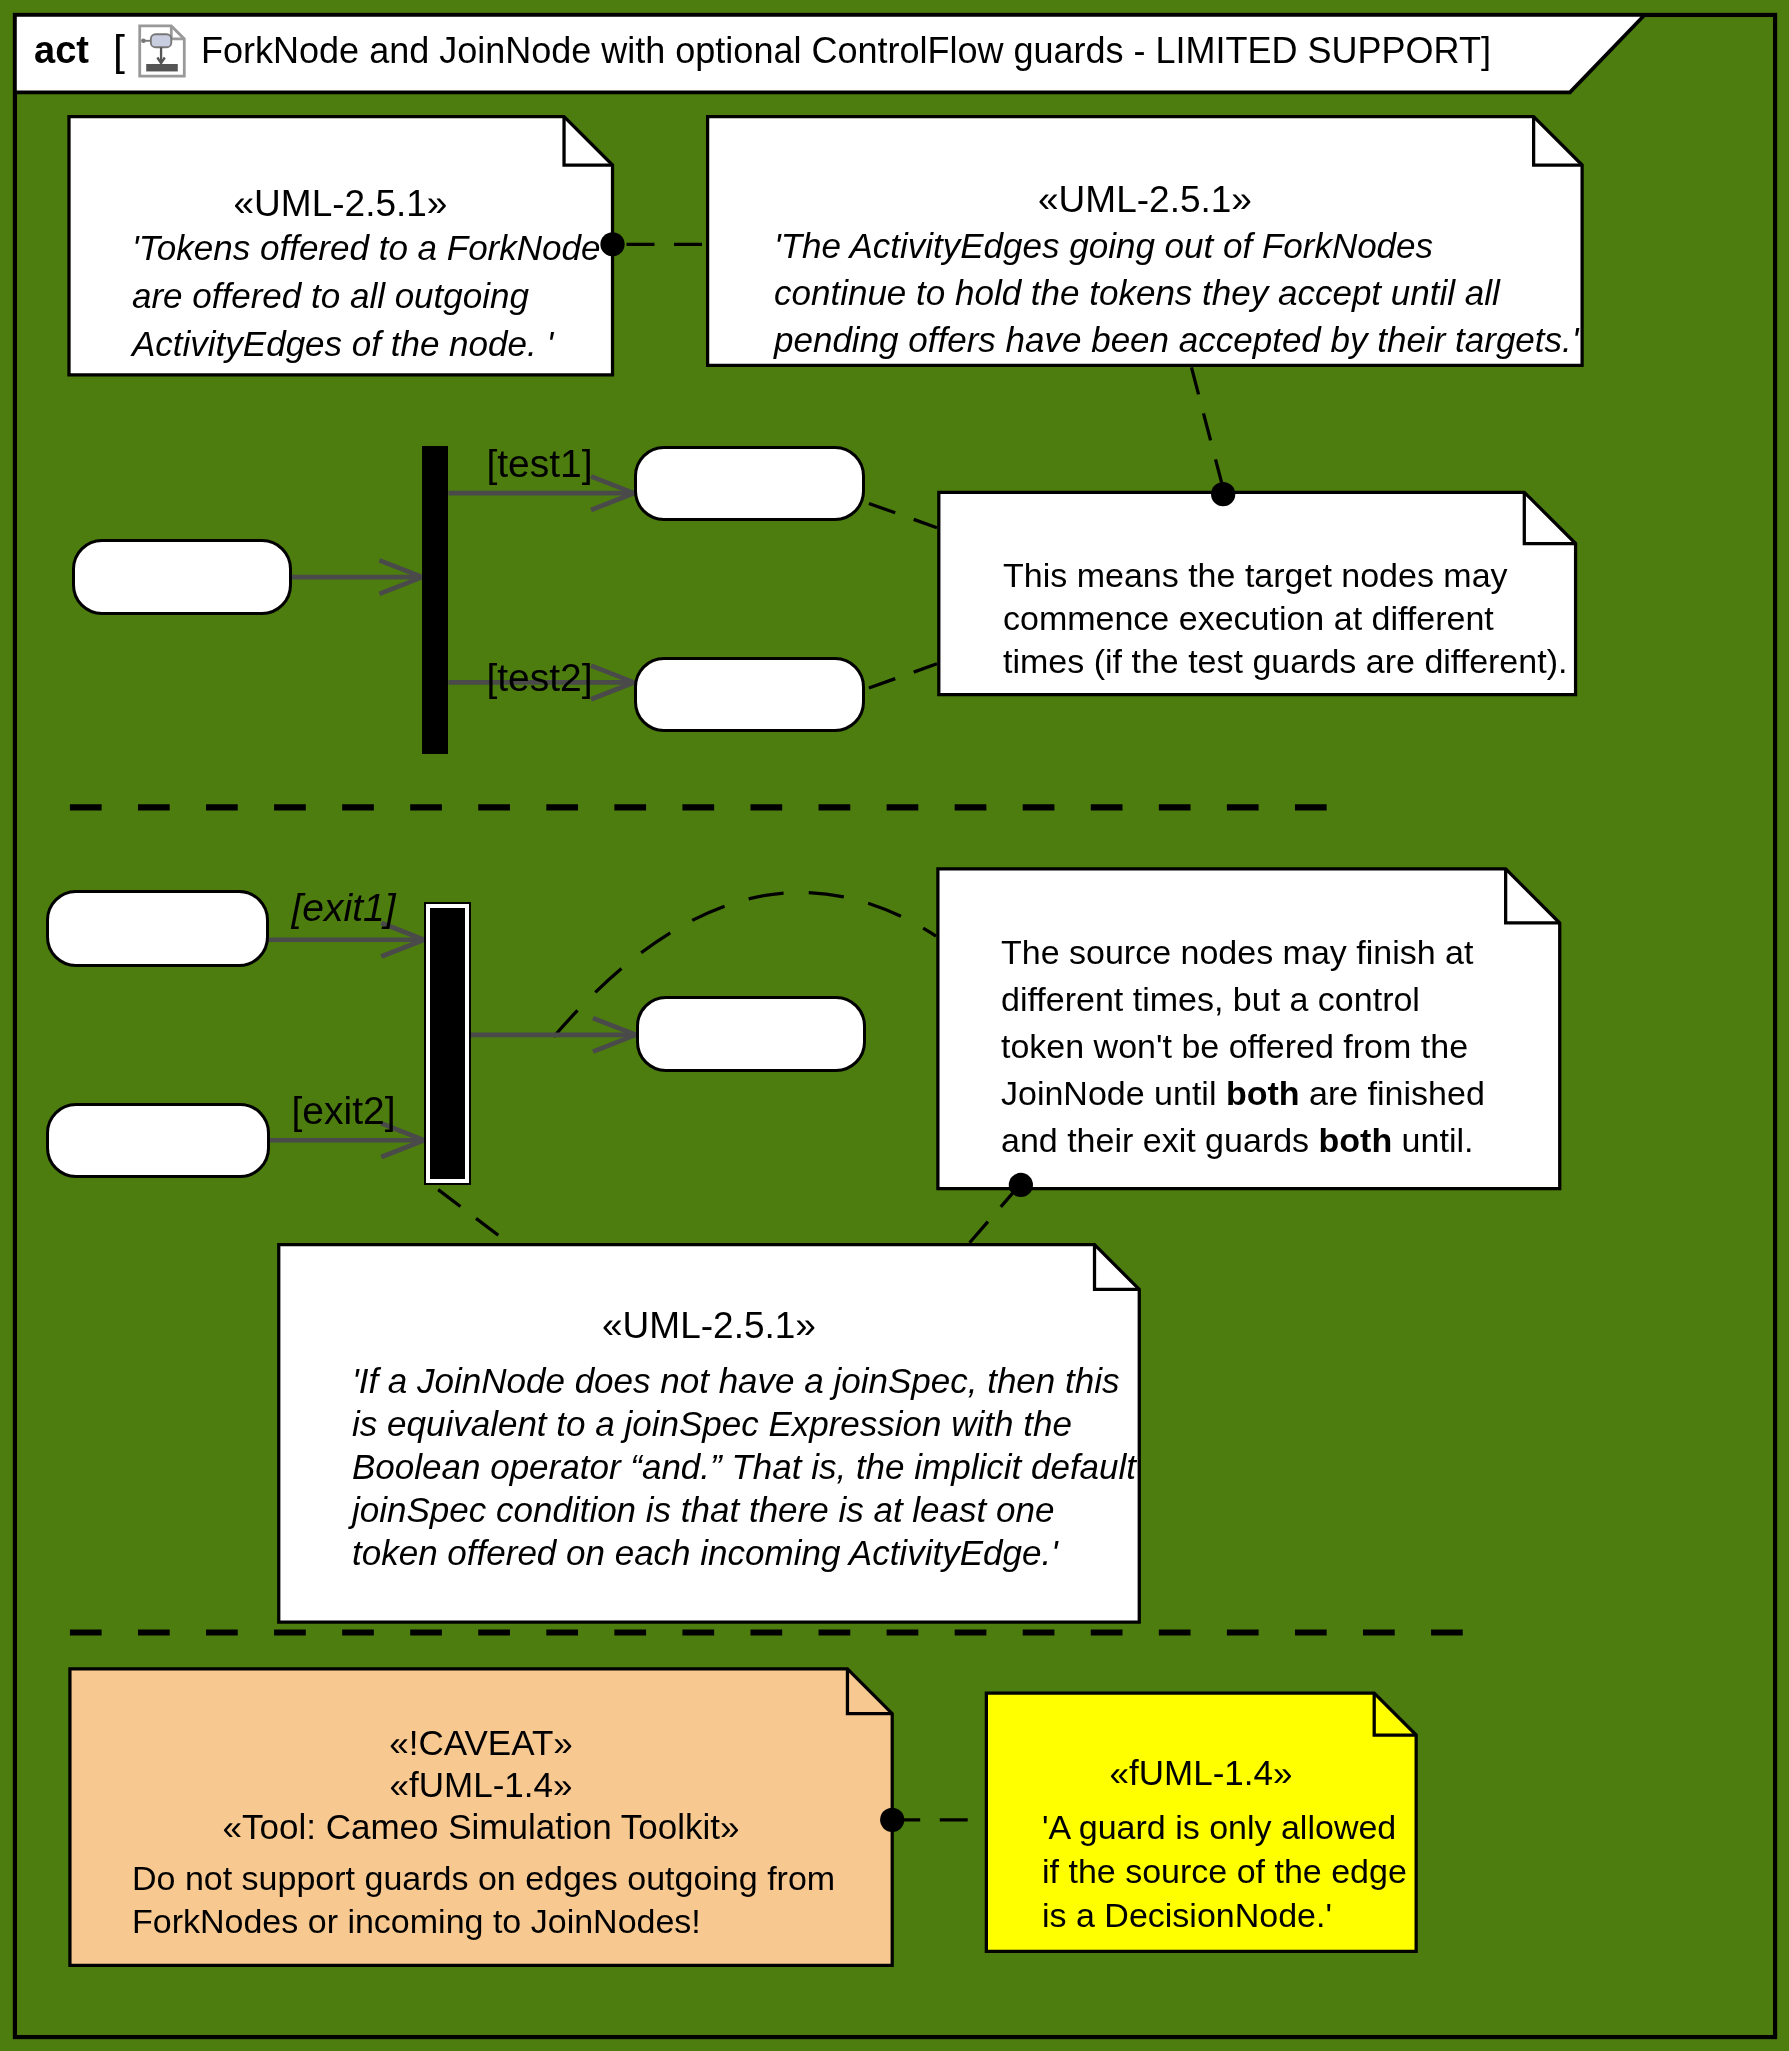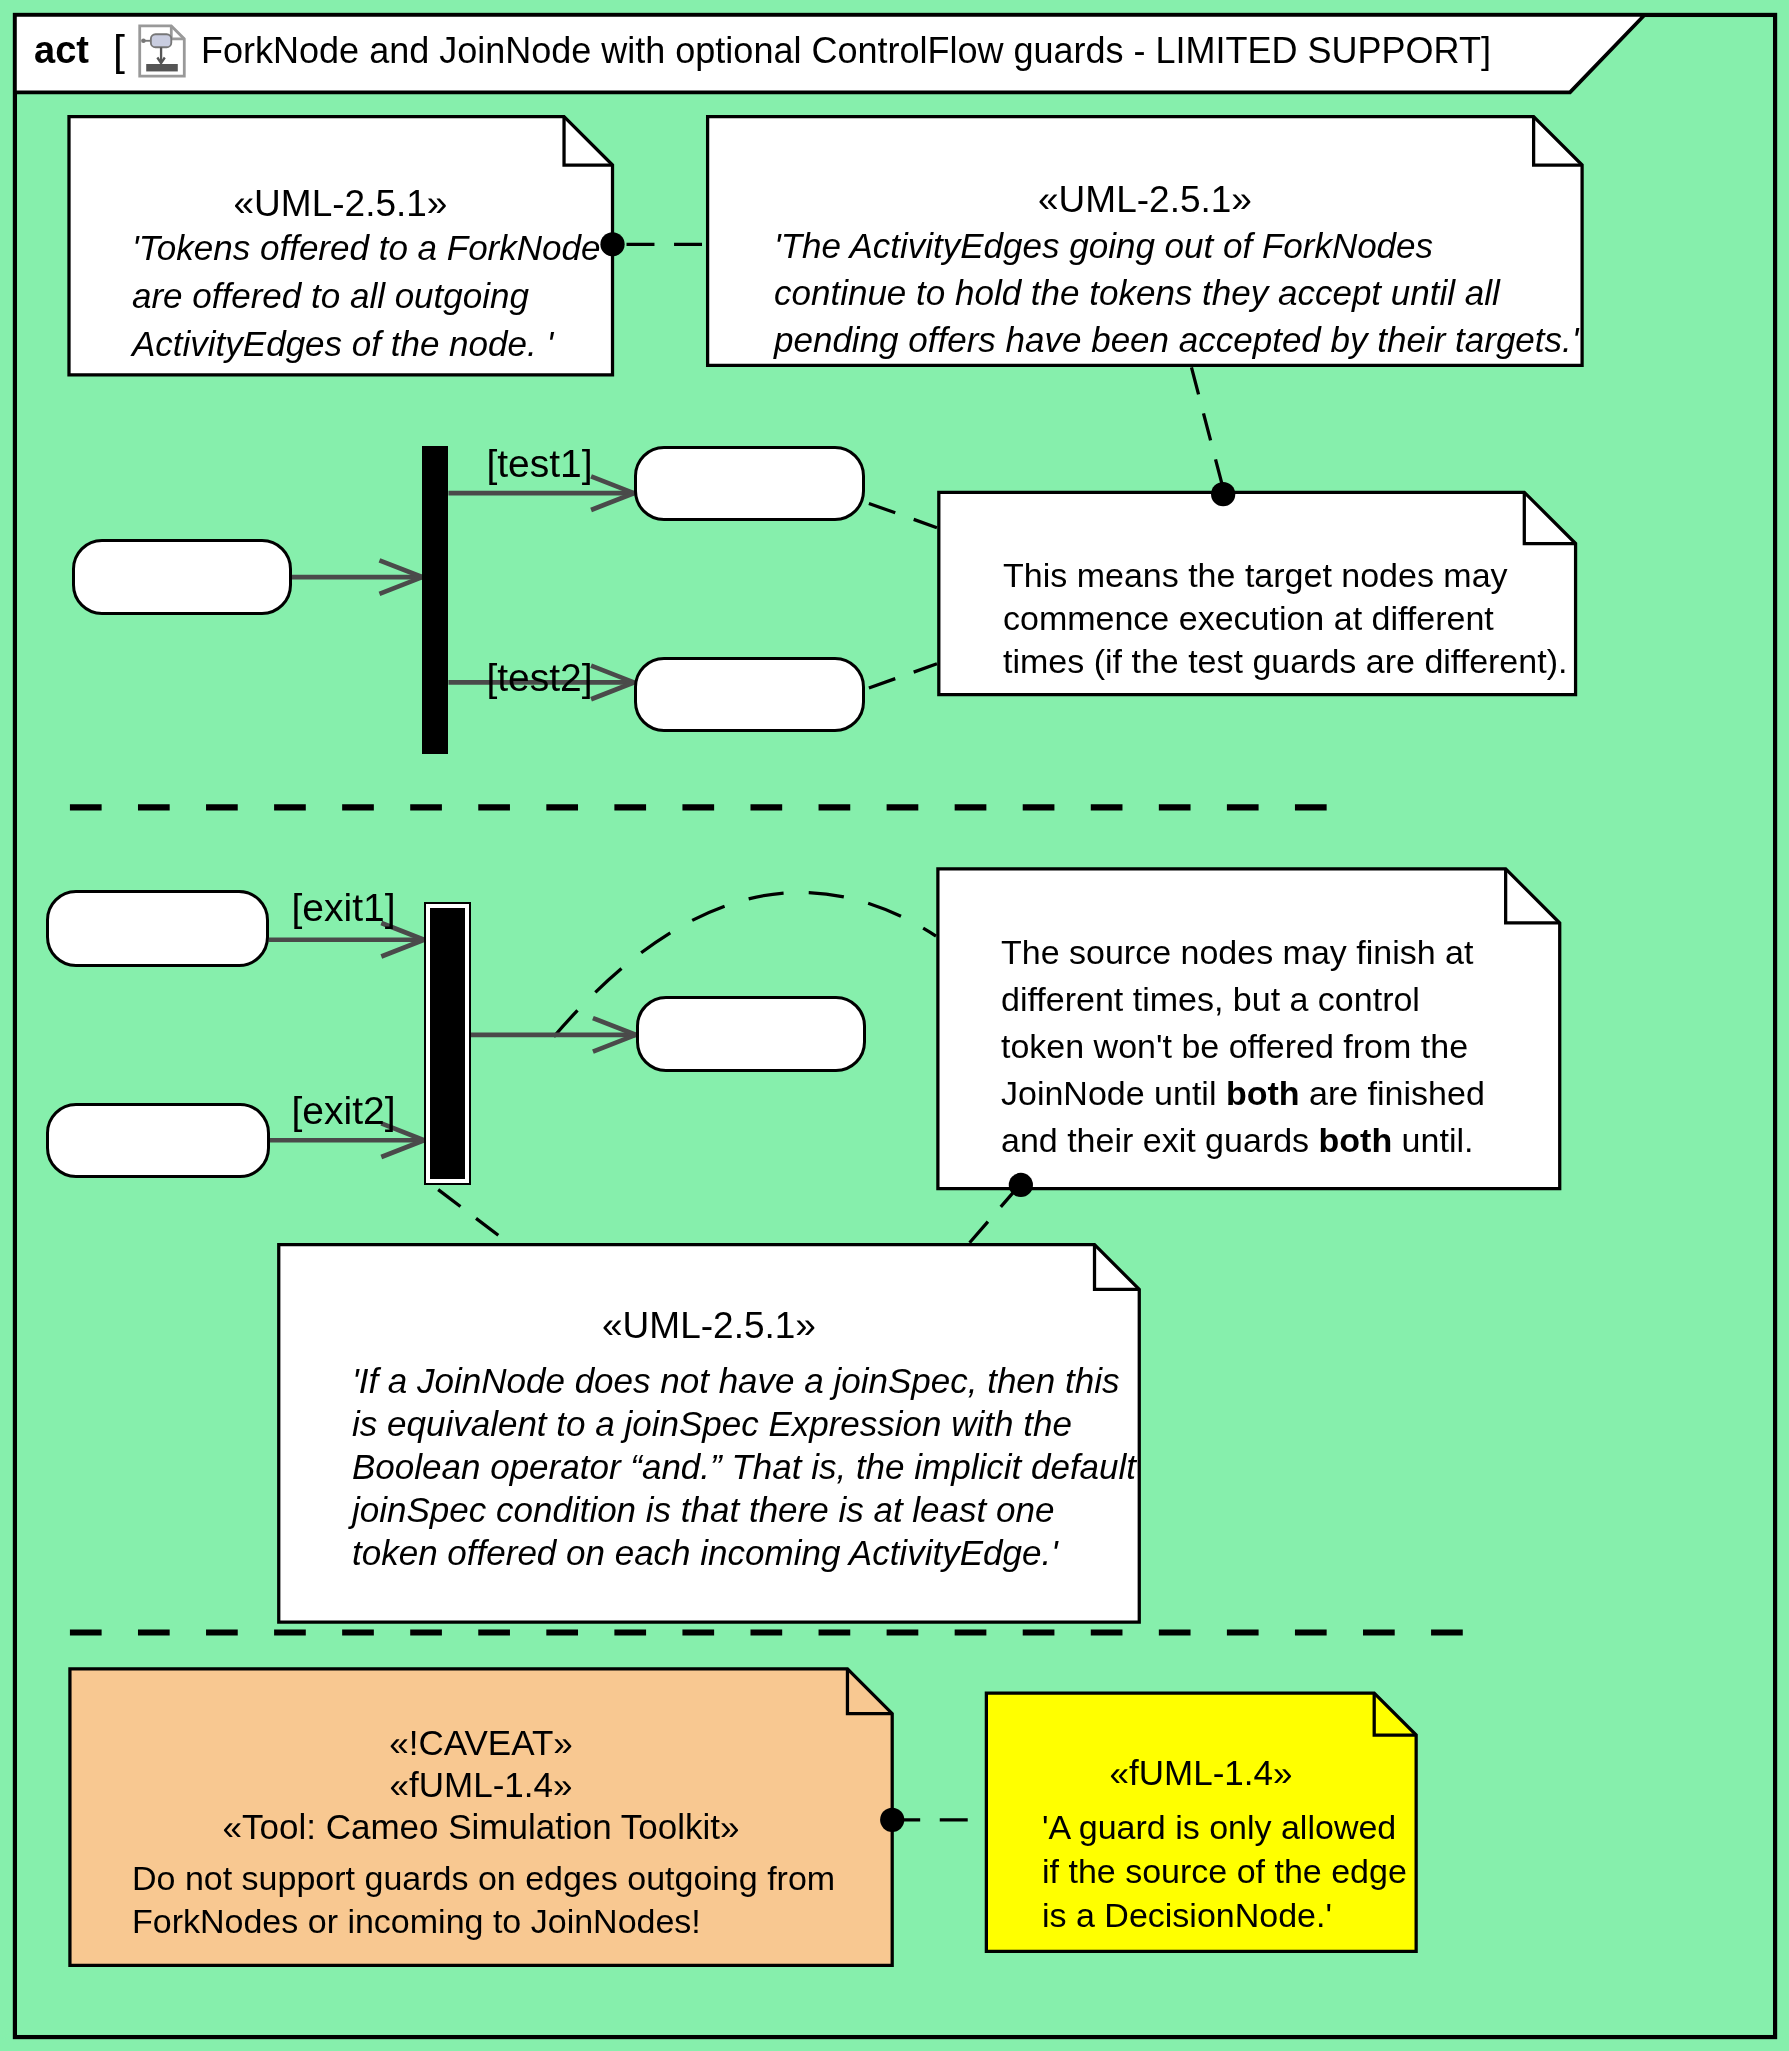--- a/index.html
+++ b/index.html
@@ -1,17 +1,17 @@
 <!DOCTYPE html>
 <html style="font-size:15px"><head>
 <meta charset="utf-8">
 <style>
   html,body{margin:0;padding:0;background:#fff;}
   #stage{
-    position:relative;width:1790px;height:2052px;background:#86efac;overflow:hidden;
+    position:relative;width:1790px;height:2052px;background:#4d7c0f;overflow:hidden;
     font-family:"Liberation Sans", sans-serif;color:#000;
   }
   #connector-layer{position:absolute;left:0;top:0;width:1790px;height:2052px;z-index:1;}
   .abs{position:absolute;z-index:2;}
   .note-text{white-space:pre;line-height:47px;font-size:35px;margin-left:43px;}
   .note-header{text-align:center;font-size:37px;white-space:pre;}
   .italic{font-style:italic;}
   .action{
     position:absolute;z-index:2;background:#fff;border:3.3px solid #000;border-radius:30px;
     box-sizing:border-box;
@@ -182,17 +182,17 @@
   <div class="action" style="left:46px;top:1103px;width:224px;height:75px;"></div>
   <div class="action" style="left:636px;top:996px;width:230px;height:76px;"></div>
 
   <div class="barfill" style="left:422px;top:446px;width:26px;height:308px;"></div>
   <div id="join-outer" style="left:424px;top:902px;width:47px;height:283px;">
     <div id="join-inner"></div>
   </div>
 
   <div class="guard" style="left:465px;top:442px;width:149px;">[test1]</div>
   <div class="guard" style="left:465px;top:632px;width:149px;margin-top:24px;">[test2]</div>
-  <div class="guard" style="left:269px;top:886px;width:149px;">[exit1]</div>
+  <div class="guard" style="left:269px;top:886px;width:149px;font-style:italic;">[exit1]</div>
   <div class="guard" style="left:269px;top:1089px;width:149px;">[exit2]</div>
 
 </div>
 
 
 </body></html>

